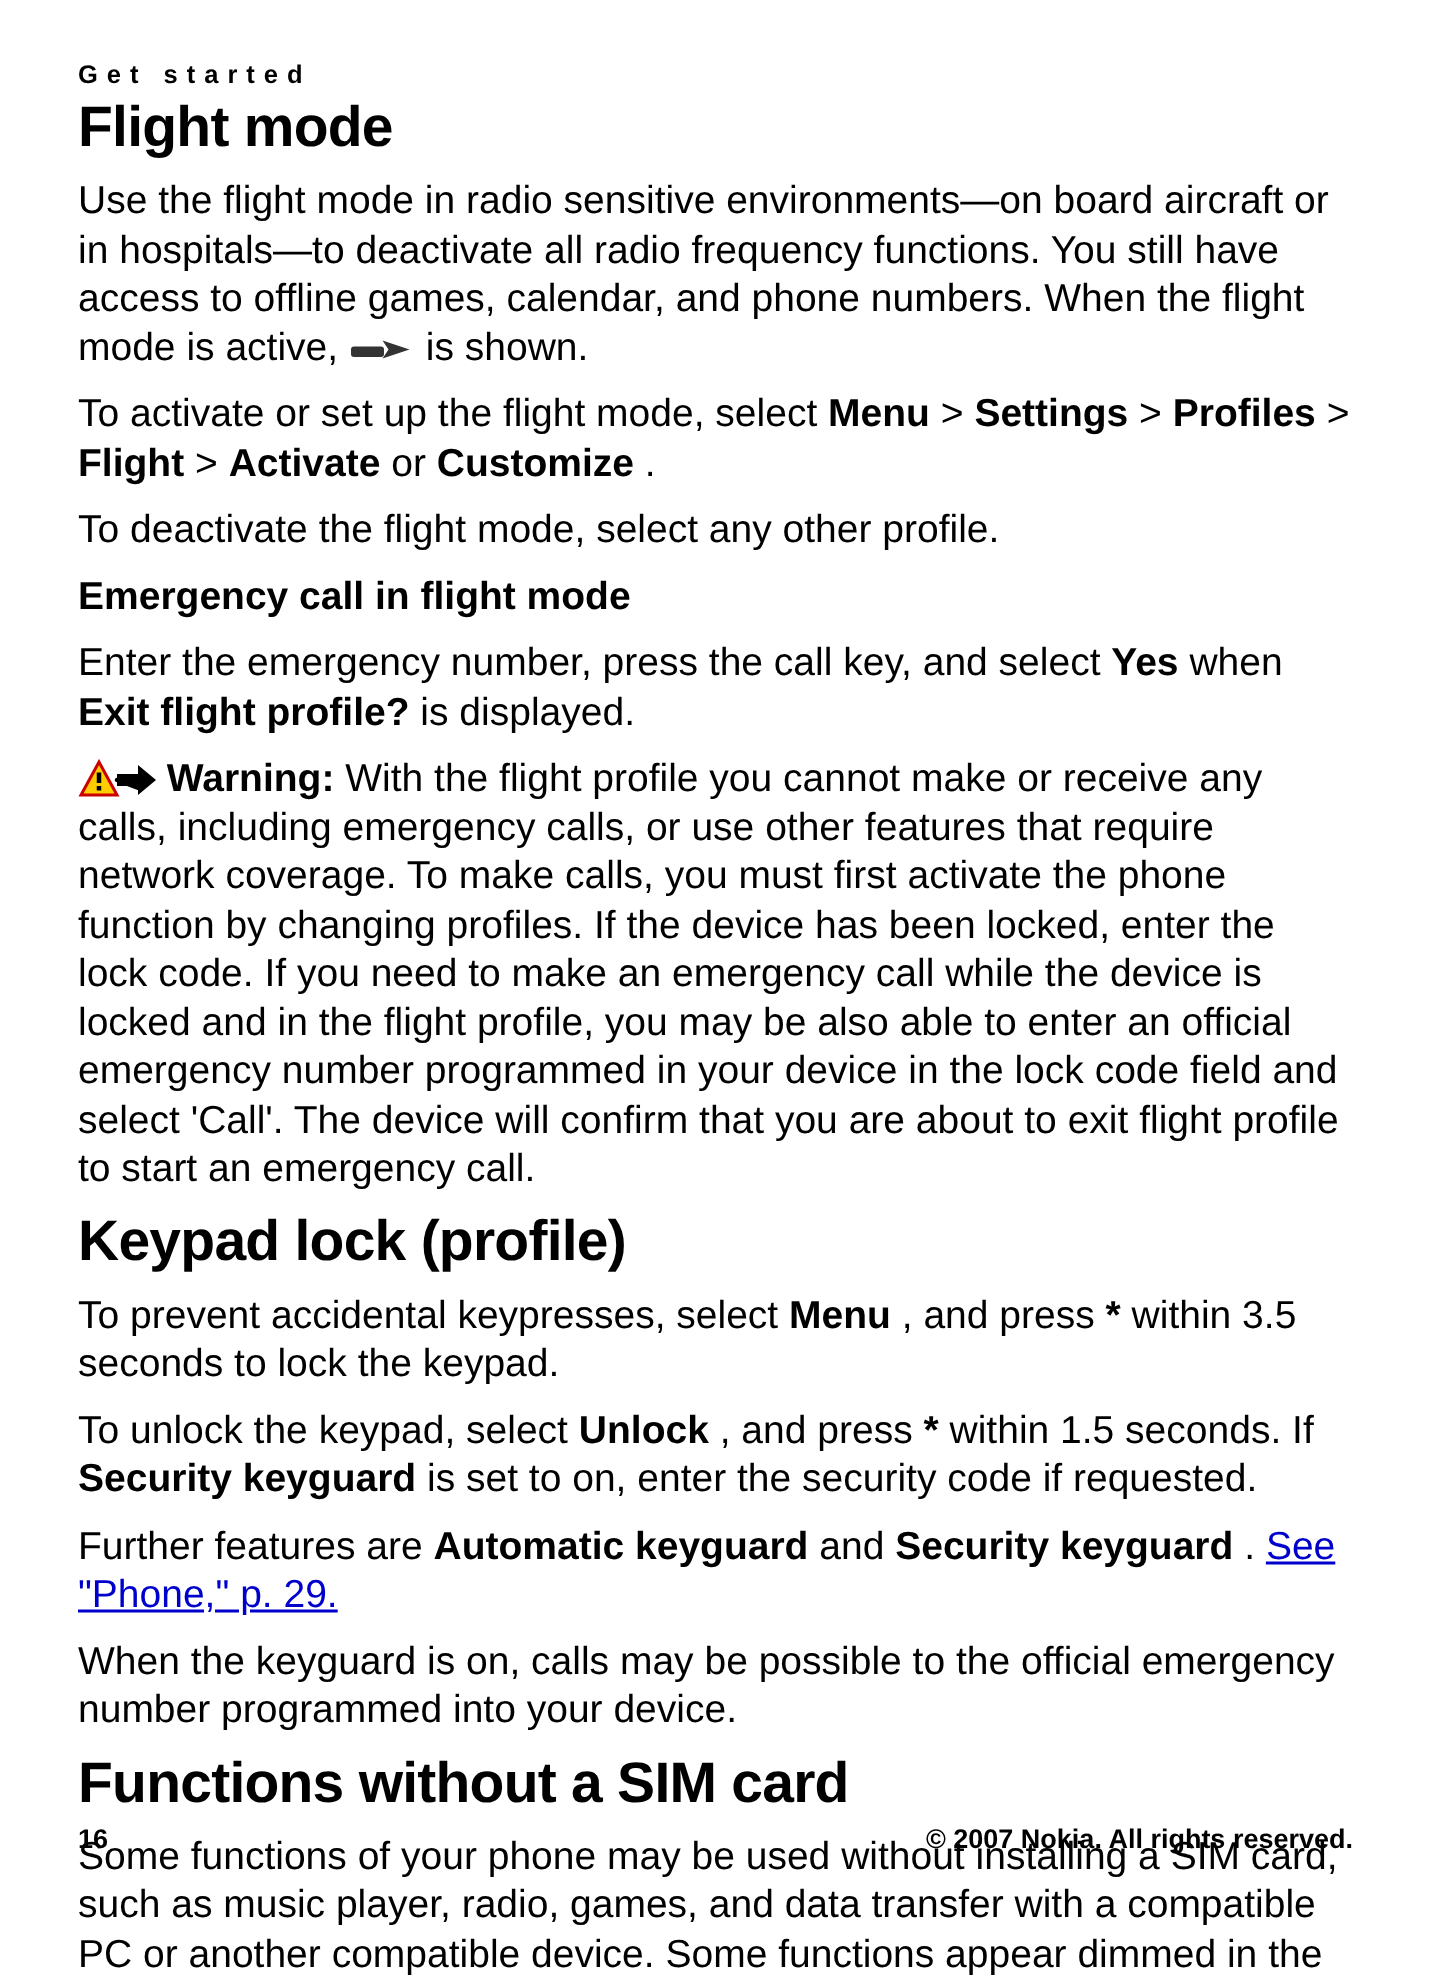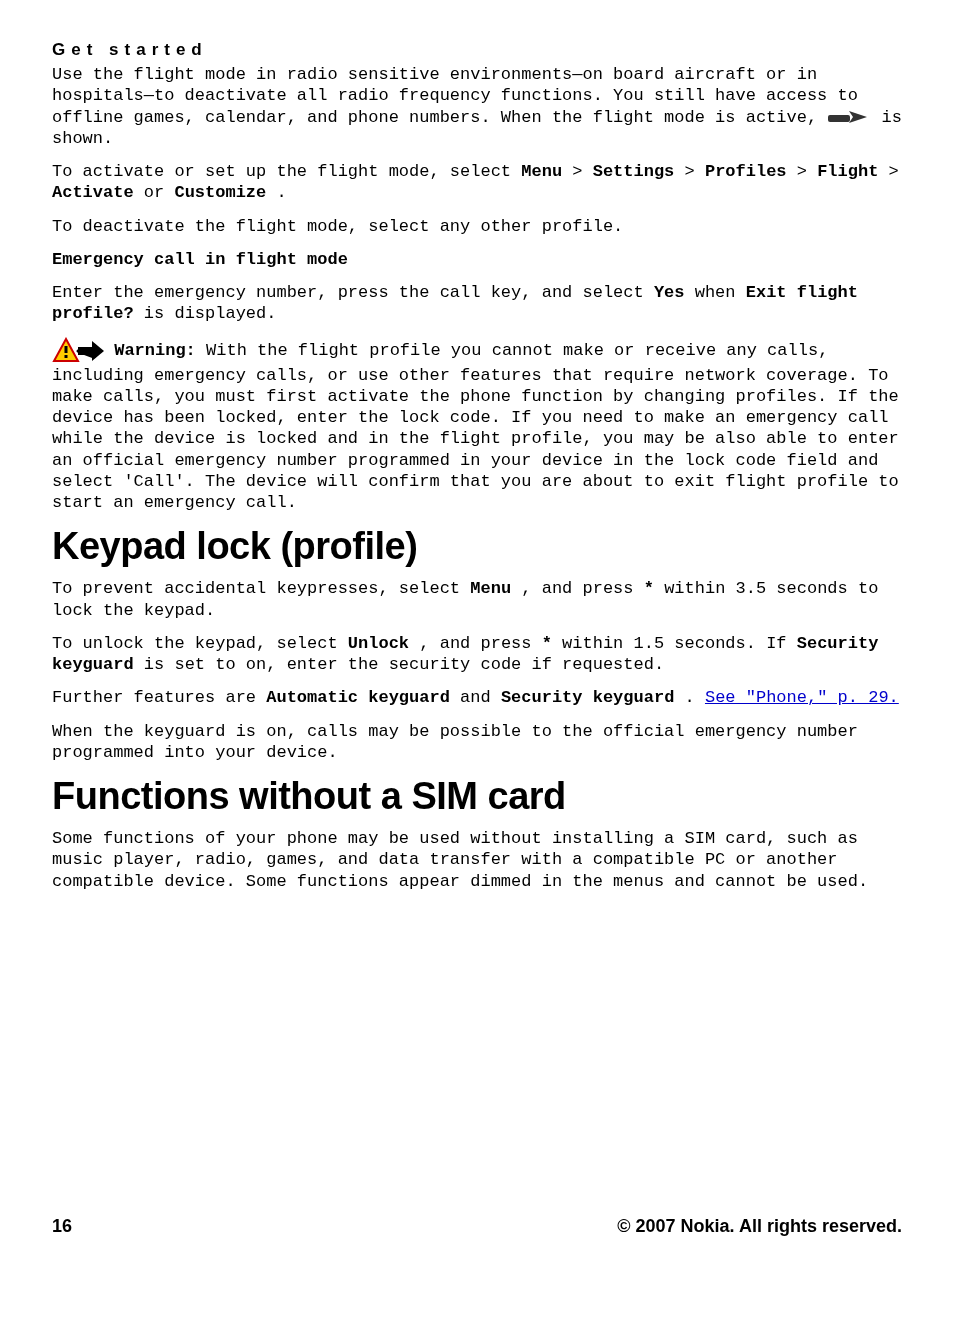--- a/index.html
+++ b/index.html
@@ -23,24 +23,23 @@
     letter-spacing: 6px;
     margin-bottom: 4px;
   }
   h1 {
     font-size: 38px;
     font-weight: bold;
     margin: 4px 0 10px 0;
     letter-spacing: -0.5px;
   }
   p {
-    font-size: 17px;
+    font-size: 26px;
     line-height: 1.25;
     margin: 0 0 12px 0;
-    font-family: Liberation Mono, monospace;
   }
   .b { font-weight: bold; }
   a.xref {
     color: #0000cc;
     text-decoration: underline;
   }
   .footer {
     position: absolute;
     left: 52px;
     right: 52px;
@@ -56,20 +55,21 @@
   }
   .inline-icon svg { display: block; }
 </style>
 </head>
 <body>
 
 <div class="page">
 
   <div class="section-label">Get started</div>
 
+  <h1>Flight mode</h1>
 
   <p>
     <span>Use the flight mode in radio sensitive environments—on board aircraft or in hospitals—to deactivate all radio frequency functions. You still have access to offline games, calendar, and phone numbers. When the flight mode is active, </span>
     <span class="inline-icon">
       <svg width="44" height="20" viewBox="0 0 44 20">
         <rect x="1" y="8" width="22" height="7" rx="2" fill="#333"></rect>
         <polygon points="22,4 40,10 22,16 26,10" fill="#333"></polygon>
       </svg>
     </span>
     <span> is shown.</span>

